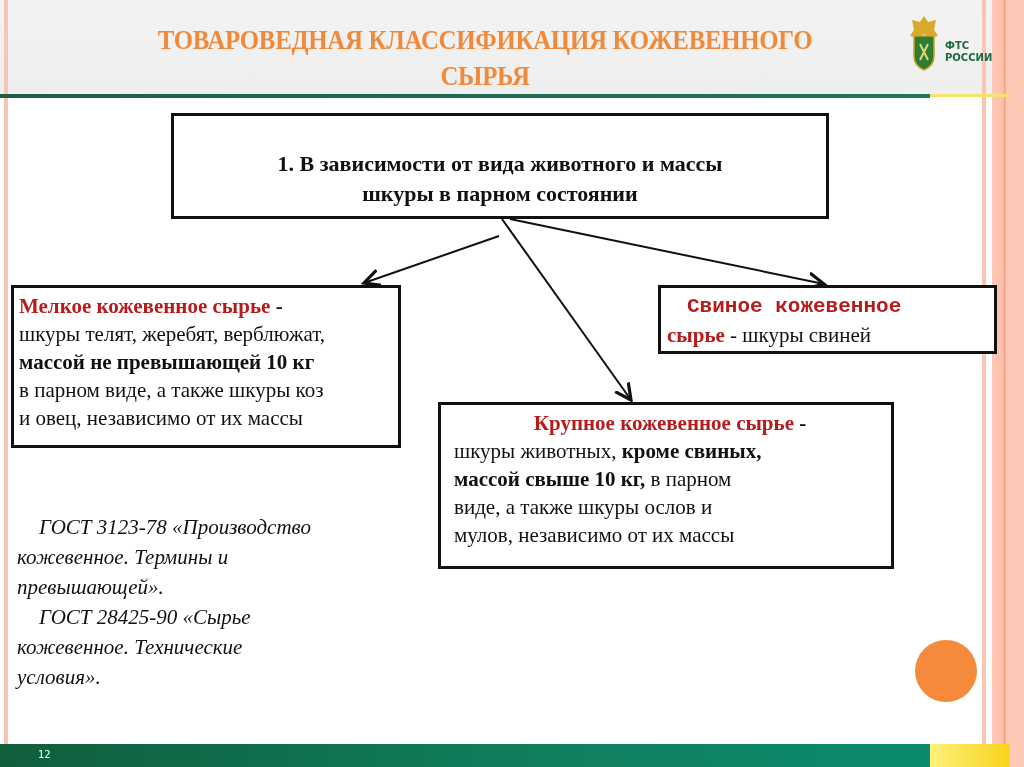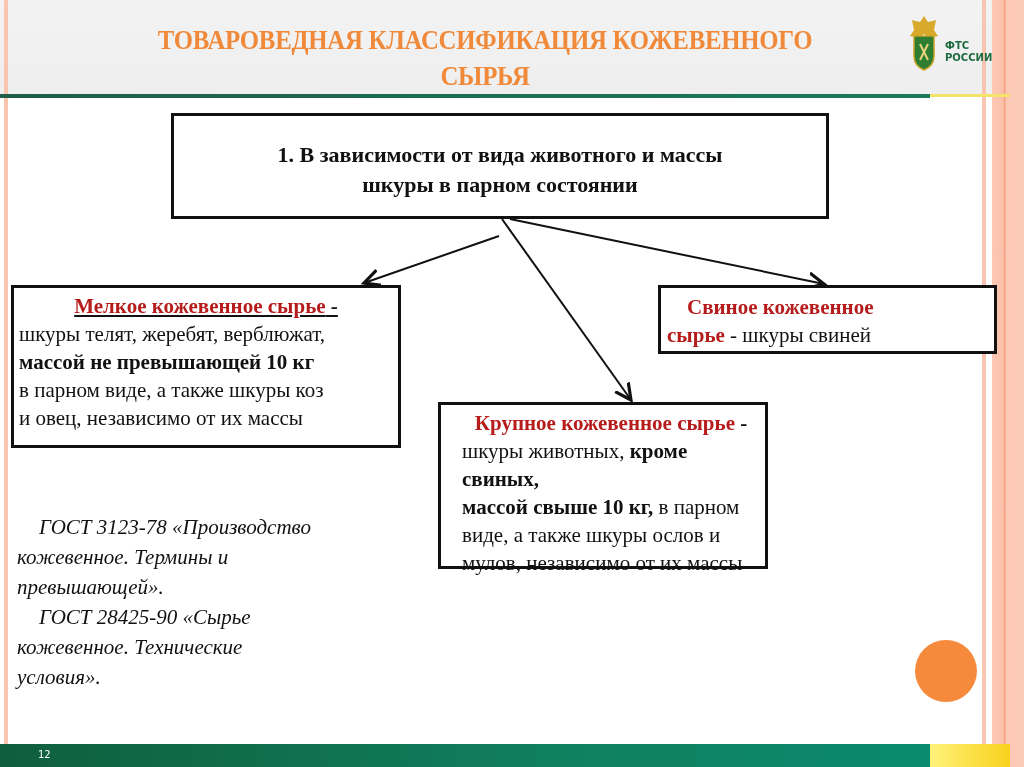--- a/index.html
+++ b/index.html
@@ -32,24 +32,24 @@
       position: absolute; left: 37px; top: 26px; font-family: "DejaVu Sans", sans-serif;
       font-weight: bold; font-size: 10px; line-height: 12px; color: #1d6b3f;
     }
     .stripe { position: absolute; top: 0; height: 767px; }
     .box {
       position: absolute; border: 3px solid #111; background: #fff; box-sizing: border-box;
       color: #111; font-size: 21px; line-height: 28px;
     }
     .red { color: #b71c1c; font-weight: bold; }
     .b { font-weight: bold; }
-    .box-top { left: 171px; top: 113px; width: 658px; height: 106px; font-weight: bold; font-size: 22px; line-height: 30px; text-align: center; padding-top: 24px; }
+    .box-top { left: 171px; top: 113px; width: 658px; height: 106px; font-weight: bold; font-size: 22px; line-height: 30px; text-align: center; padding-top: 33px; }
     .box-left { left: 11px; top: 285px; width: 390px; height: 163px; padding: 4px 5px 0 5px; }
     .box-right { left: 658px; top: 285px; width: 339px; height: 69px; padding: 5px 5px 0 6px; }
-    .box-mid { left: 438px; top: 402px; width: 330px; height: 167px; padding: 4px 5px 0 21px; }
+    .box-mid { left: 438px; top: 402px; width: 456px; height: 167px; padding: 4px 5px 0 13px; }
     .gost {
       position: absolute; left: 17px; top: 512px; width: 390px;
       font-style: italic; font-weight: normal; font-size: 21px; line-height: 30px; color: #111;
     }
     .circle {
       position: absolute; left: 915px; top: 640px; width: 62px; height: 62px;
       border-radius: 50%; background: #f58a3c;
     }
     .url {
       position: absolute; left: 910px; top: 727px; font-family: "DejaVu Sans", sans-serif;
@@ -108,31 +108,31 @@
   <line x1="502" y1="219" x2="631" y2="400" stroke="#111" stroke-width="2" marker-end="url(#ah)"></line>
   <line x1="510" y1="219" x2="824" y2="284" stroke="#111" stroke-width="2" marker-end="url(#ah)"></line>
 </svg>
 
 <div class="box box-top">
   <div>1. В зависимости от вида животного и массы</div>
   <div>шкуры в парном состоянии</div>
 </div>
 
 <div class="box box-left">
-  <div style="text-align:center;text-decoration:underline;">
+  <div style="">
     <span class="red">Мелкое кожевенное сырье</span><span class="b"> -</span>
   </div>
   <div>шкуры телят, жеребят, верблюжат,</div>
   <div class="b">массой не превышающей 10 кг</div>
   <div>в парном виде, а также шкуры коз</div>
   <div>и овец, независимо от их массы</div>
 </div>
 
 <div class="box box-right">
-  <div style="padding-left:20px;"><span class="red">Свиное кожевенное</span></div>
+  <div style="padding-left:20px;font-family:Liberation Mono, monospace;"><span class="red">Свиное кожевенное</span></div>
   <div>
     <span class="red">сырье</span><span> - шкуры свиней</span>
   </div>
 </div>
 
 <div class="box box-mid">
   <div style="text-align:center;">
     <span class="red">Крупное кожевенное сырье</span><span class="b"> -</span>
   </div>
   <div>

